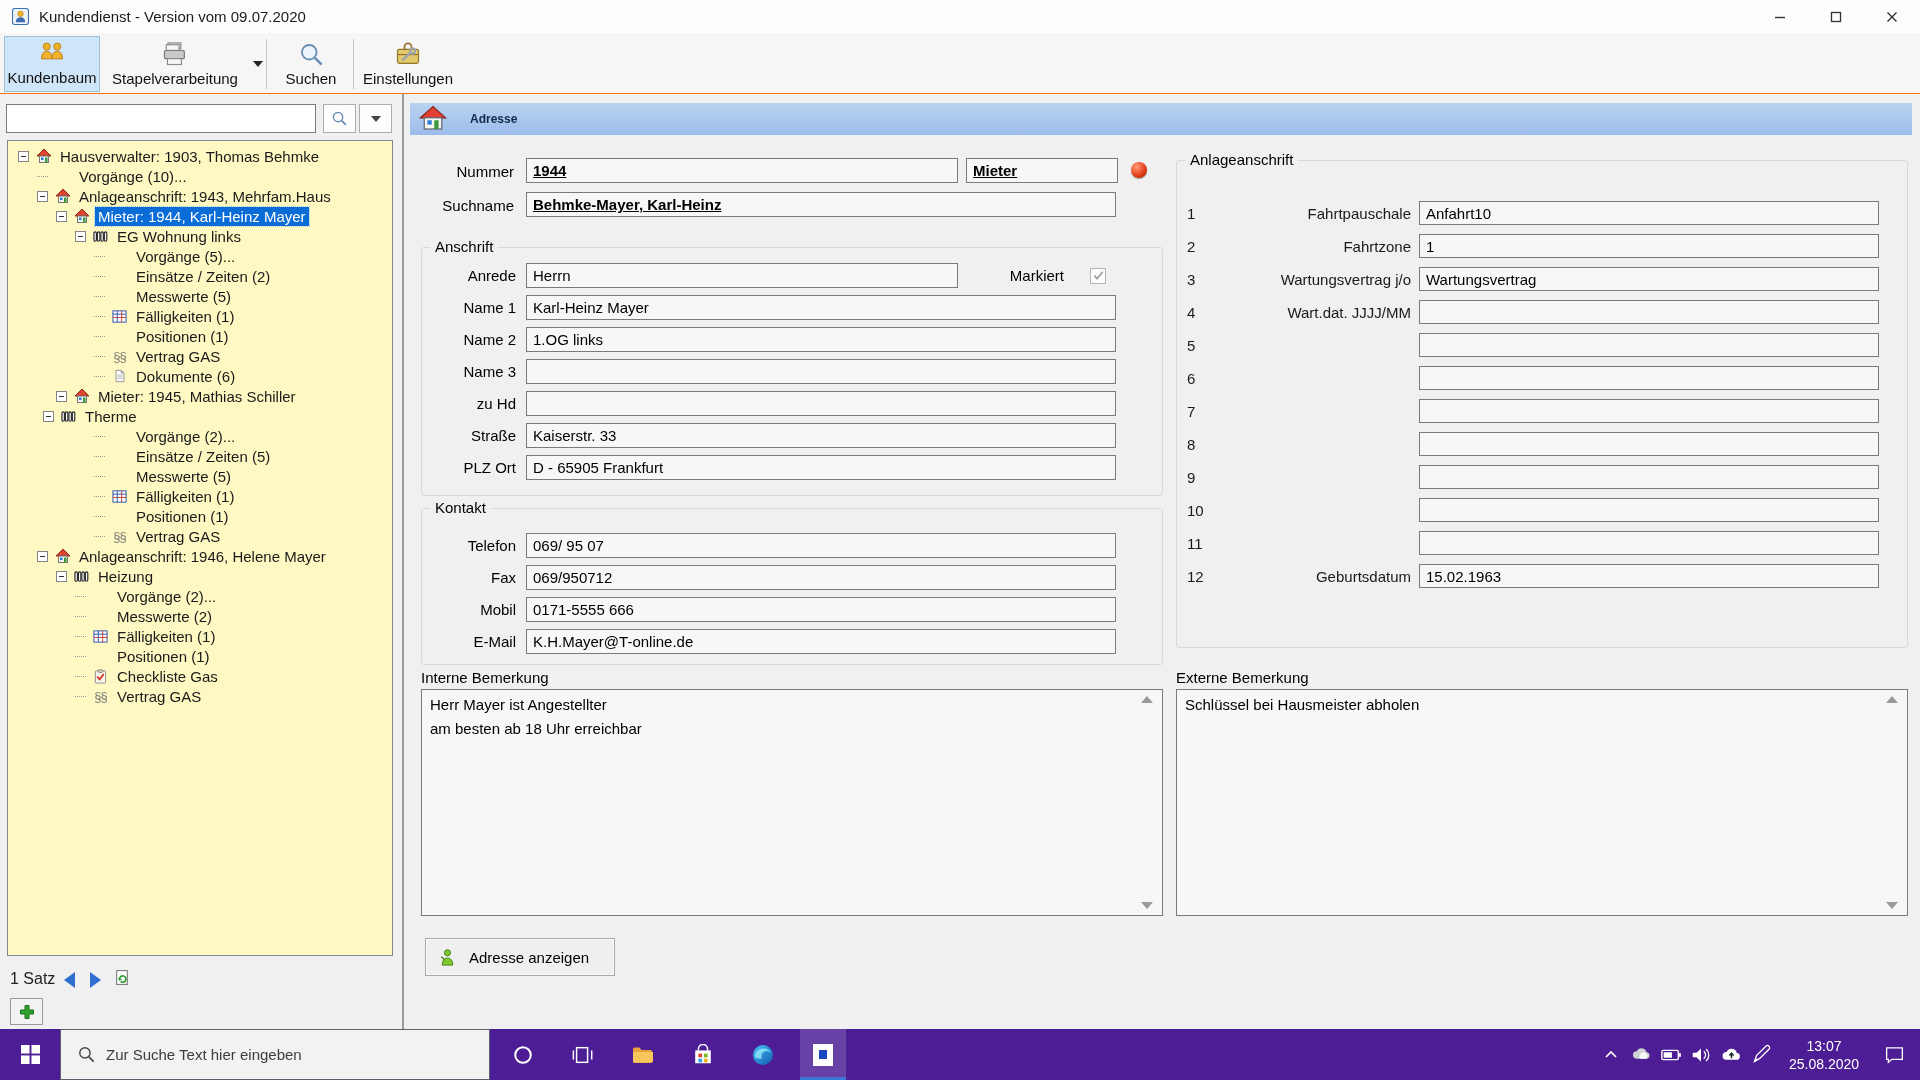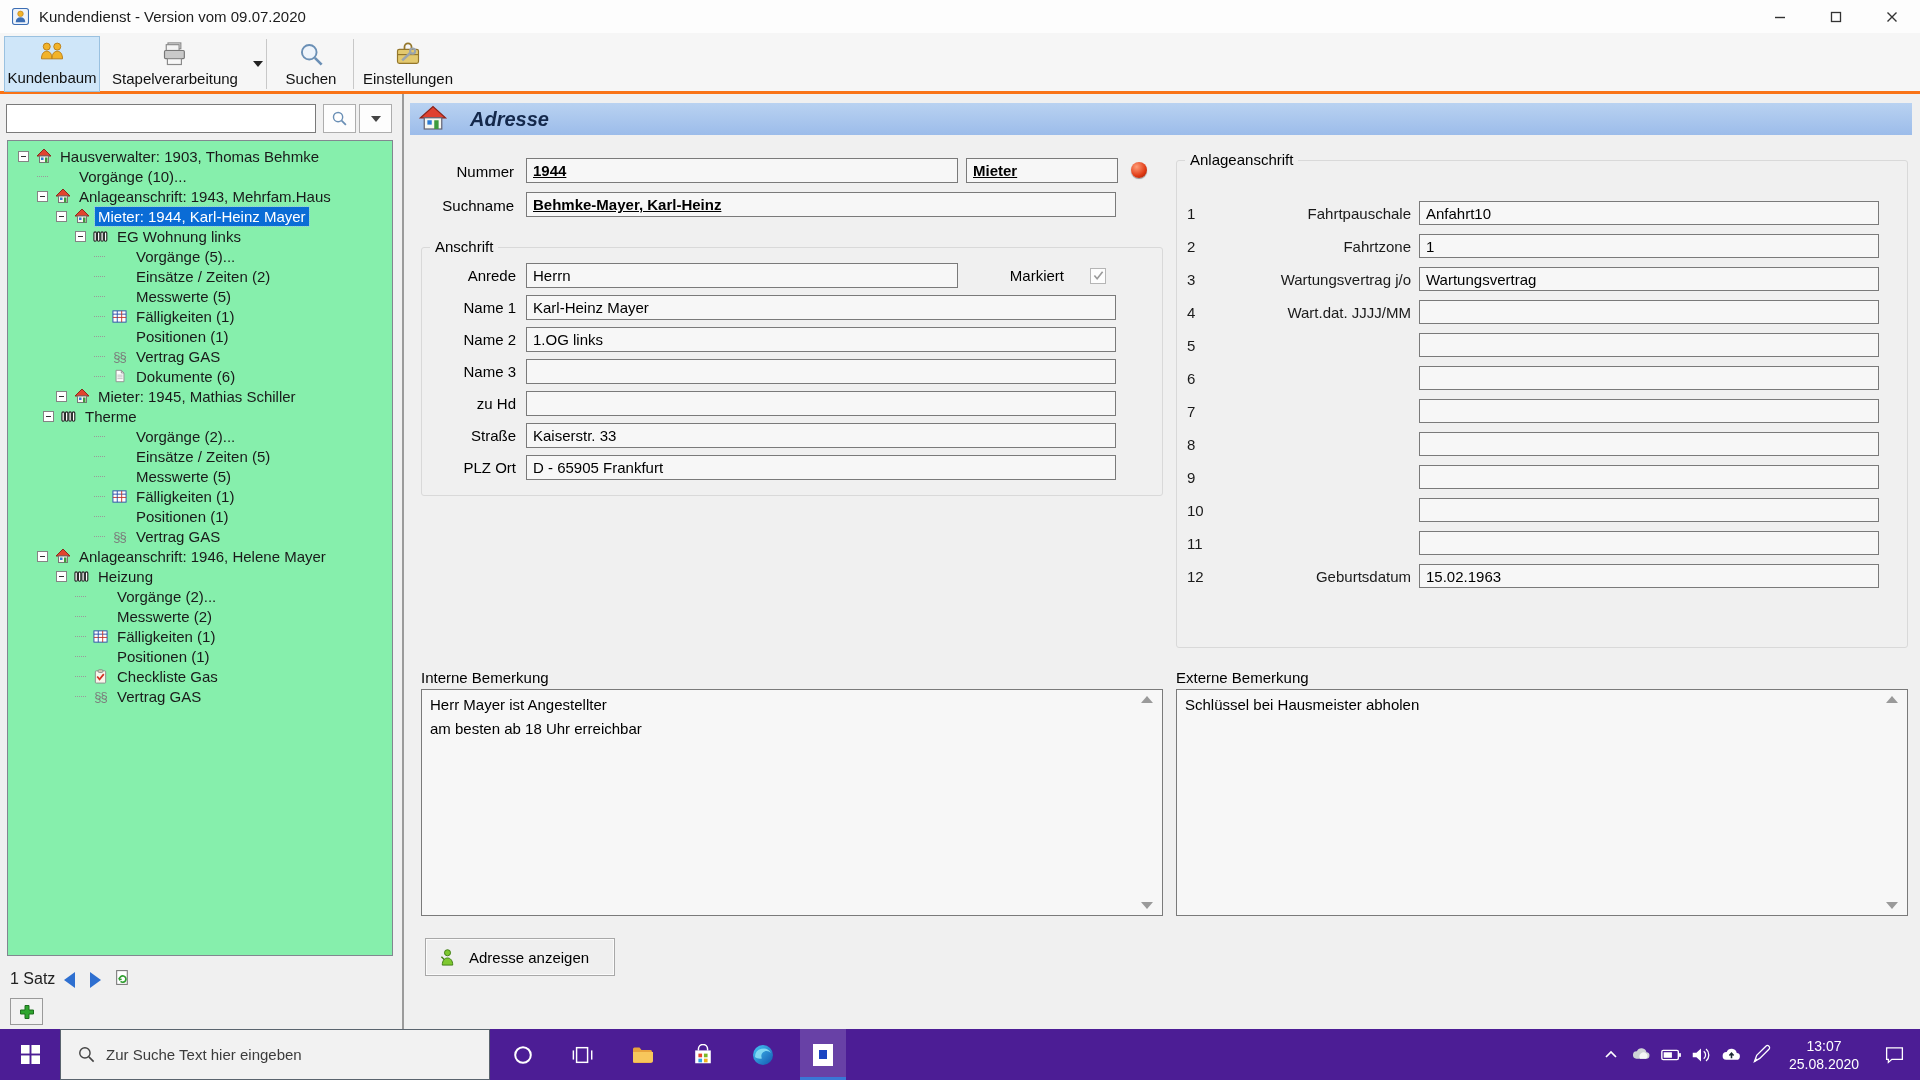--- a/index.html
+++ b/index.html
@@ -13,36 +13,36 @@
 
   
   #titlebar { position:absolute; left:0; top:0; width:1920px; height:33px; background:#fdfdfd; display:flex; align-items:center; }
   #titlebar .app-ico { margin-left:12px; width:17px; height:17px; }
   #titlebar .t-text { margin-left:10px; font-size:15px; color:#1c1c1c; }
   .wcontrols { position:absolute; right:0; top:0; height:33px; display:flex; }
   .wbtn { width:56px; height:33px; display:flex; align-items:center; justify-content:center; color:#333; }
   .wbtn svg { display:block; }
 
   
-  #toolbar { position:absolute; left:0; top:33px; width:1920px; height:61px; background:#f6f6f6; border-bottom:3px solid #f97316; }
+  #toolbar { position:absolute; left:0; top:33px; width:1920px; height:61px; background:#f6f6f6; border-bottom:1px solid #f97316; }
   .tb-btn { position:absolute; top:3px; height:56px; display:flex; flex-direction:column; align-items:center; justify-content:flex-end; padding-bottom:5px; font-size:15px; color:#111; }
   .tb-btn .ic { height:32px; display:flex; align-items:center; justify-content:center; }
   .tb-btn.active { background:#cfe6f9; border:1px solid #9ac1e0; }
   .tb-sep { position:absolute; top:6px; width:1px; height:50px; background:#c8c8c8; }
   .dd-arrow { position:absolute; width:0; height:0; border-left:5px solid transparent; border-right:5px solid transparent; border-top:6px solid #222; top:28px; }
 
   
   #leftpanel { position:absolute; left:0; top:94px; width:402px; height:935px; background:#f0f0f0; }
   #tree-search { position:absolute; left:6px; top:10px; width:310px; height:29px; background:#fff; border:1px solid #7a7a7a; font-size:15px; padding:0 6px; }
   .mini-btn { position:absolute; top:10px; height:29px; background:#fdfdfd; border:1px solid #adadad; display:flex; align-items:center; justify-content:center; }
   #btn-search-tree { left:323px; width:33px; }
   #btn-search-dd { left:359px; width:33px; }
   .chev-down { width:0; height:0; border-left:5px solid transparent; border-right:5px solid transparent; border-top:6px solid #444; }
 
-  #tree-box { position:absolute; left:7px; top:46px; width:386px; height:816px; background:#86efac; border:1px solid #828790; overflow:hidden; padding-top:5px; }
+  #tree-box { position:absolute; left:7px; top:46px; width:386px; height:816px; background:#fef9c3; border:1px solid #828790; overflow:hidden; padding-top:5px; }
   .tree-row { height:20px; display:flex; align-items:center; font-size:15px; white-space:nowrap; }
   .expander { width:11px; height:11px; border:1px solid #848484; background:#fff; position:relative; flex:0 0 11px; }
   .expander::after { content:""; position:absolute; left:2px; right:2px; top:4px; height:1px; background:#333; }
   .dash { width:11px; flex:0 0 11px; border-top:1px dotted #9a9a9a; align-self:center; margin-top:1px; }
   .ticon { width:17px; flex:0 0 17px; margin-left:6px; display:flex; align-items:center; justify-content:center; }
   .ticon .par { color:#7b7b7b; font-size:13px; letter-spacing:-1px; }
   .tlabel { margin-left:5px; padding:1px 3px; }
   .tlabel.sel { background:#0a6cd6; color:#fff; outline:1px dotted #9cc3ea; }
 
   #tree-status { position:absolute; left:0; top:868px; width:402px; height:36px; }
@@ -52,21 +52,21 @@
   #nav-next { left:90px; border-top:8px solid transparent; border-bottom:8px solid transparent; border-left:11px solid #2e6fd0; }
   #nav-refresh { position:absolute; left:114px; top:7px; }
   #add-btn { position:absolute; left:10px; top:904px; width:33px; height:27px; background:#f2f2f2; border:1px solid #9a9a9a; display:flex; align-items:center; justify-content:center; }
 
   #splitter { position:absolute; left:402px; top:94px; width:2px; height:935px; background:#9b9b9b; }
 
   
   #mainpanel { position:absolute; left:404px; top:94px; width:1516px; height:935px; background:#f0f0f0; }
   #main-header { position:absolute; left:6px; top:9px; width:1502px; height:32px; background:linear-gradient(#b9d2f1,#9cbcea); display:flex; align-items:center; }
   #main-header .h-ico { margin-left:8px; }
-  #main-header .h-title { margin-left:22px; font-size:20px; font-weight:bold; color:#14284b;font-style:italic; }
+  #main-header .h-title { margin-left:22px; font-size:12px; font-weight:bold; color:#14284b; }
 
   .flabel { font-size:15px; color:#000; }
   .input { background:#f7f7f7; border:1px solid #7a7a7a; height:25px; font-family:"Liberation Sans",sans-serif; font-size:15px; padding:0 6px; color:#000; }
   .input.bold { font-weight:bold;text-decoration:underline; }
 
   #nummer-label  { position:absolute; left:6px;  top:69px;  width:104px; text-align:right; }
   #nummer-input  { position:absolute; left:122px; top:64px; width:432px; }
   #typ-input     { position:absolute; left:562px; top:64px; width:152px; }
   #red-ball      { position:absolute; left:727px; top:68px; width:16px; height:16px; border-radius:50%;
                    background:radial-gradient(circle at 35% 30%, #ff9d78, #e03a14 60%, #8e1a04); box-shadow:0 1px 1px rgba(0,0,0,.4); }
@@ -536,20 +536,39 @@
       <div class="g-row">
           <span class="flabel">Straße</span>
           <input class="input w-full" value="Kaiserstr. 33" style="">
         </div>
       <div class="g-row">
           <span class="flabel">PLZ Ort</span>
           <input class="input w-full" value="D - 65905 Frankfurt" style="">
         </div>
     </div>
 
+    <div class="groupbox" id="gb-kontakt">
+      <span class="gb-title">Kontakt</span>
+      <div class="g-row">
+          <span class="flabel">Telefon</span>
+          <input class="input w-full" value="069/ 95 07" style="">
+        </div>
+      <div class="g-row">
+          <span class="flabel">Fax</span>
+          <input class="input w-full" value="069/950712" style="">
+        </div>
+      <div class="g-row">
+          <span class="flabel">Mobil</span>
+          <input class="input w-full" value="0171-5555 666" style="">
+        </div>
+      <div class="g-row">
+          <span class="flabel">E-Mail</span>
+          <input class="input w-full" value="K.H.Mayer@T-online.de" style="">
+        </div>
+    </div>
 
     <div class="groupbox" id="gb-sel">
       <span class="gb-title">Anlageanschrift</span>
       <div id="sel-rows">
           <div class="sel-row">
             <span class="sel-num">1</span>
             <span class="sel-label">Fahrtpauschale</span>
             <input class="input sel-input" value="Anfahrt10" style="">
           </div>
           <div class="sel-row">

